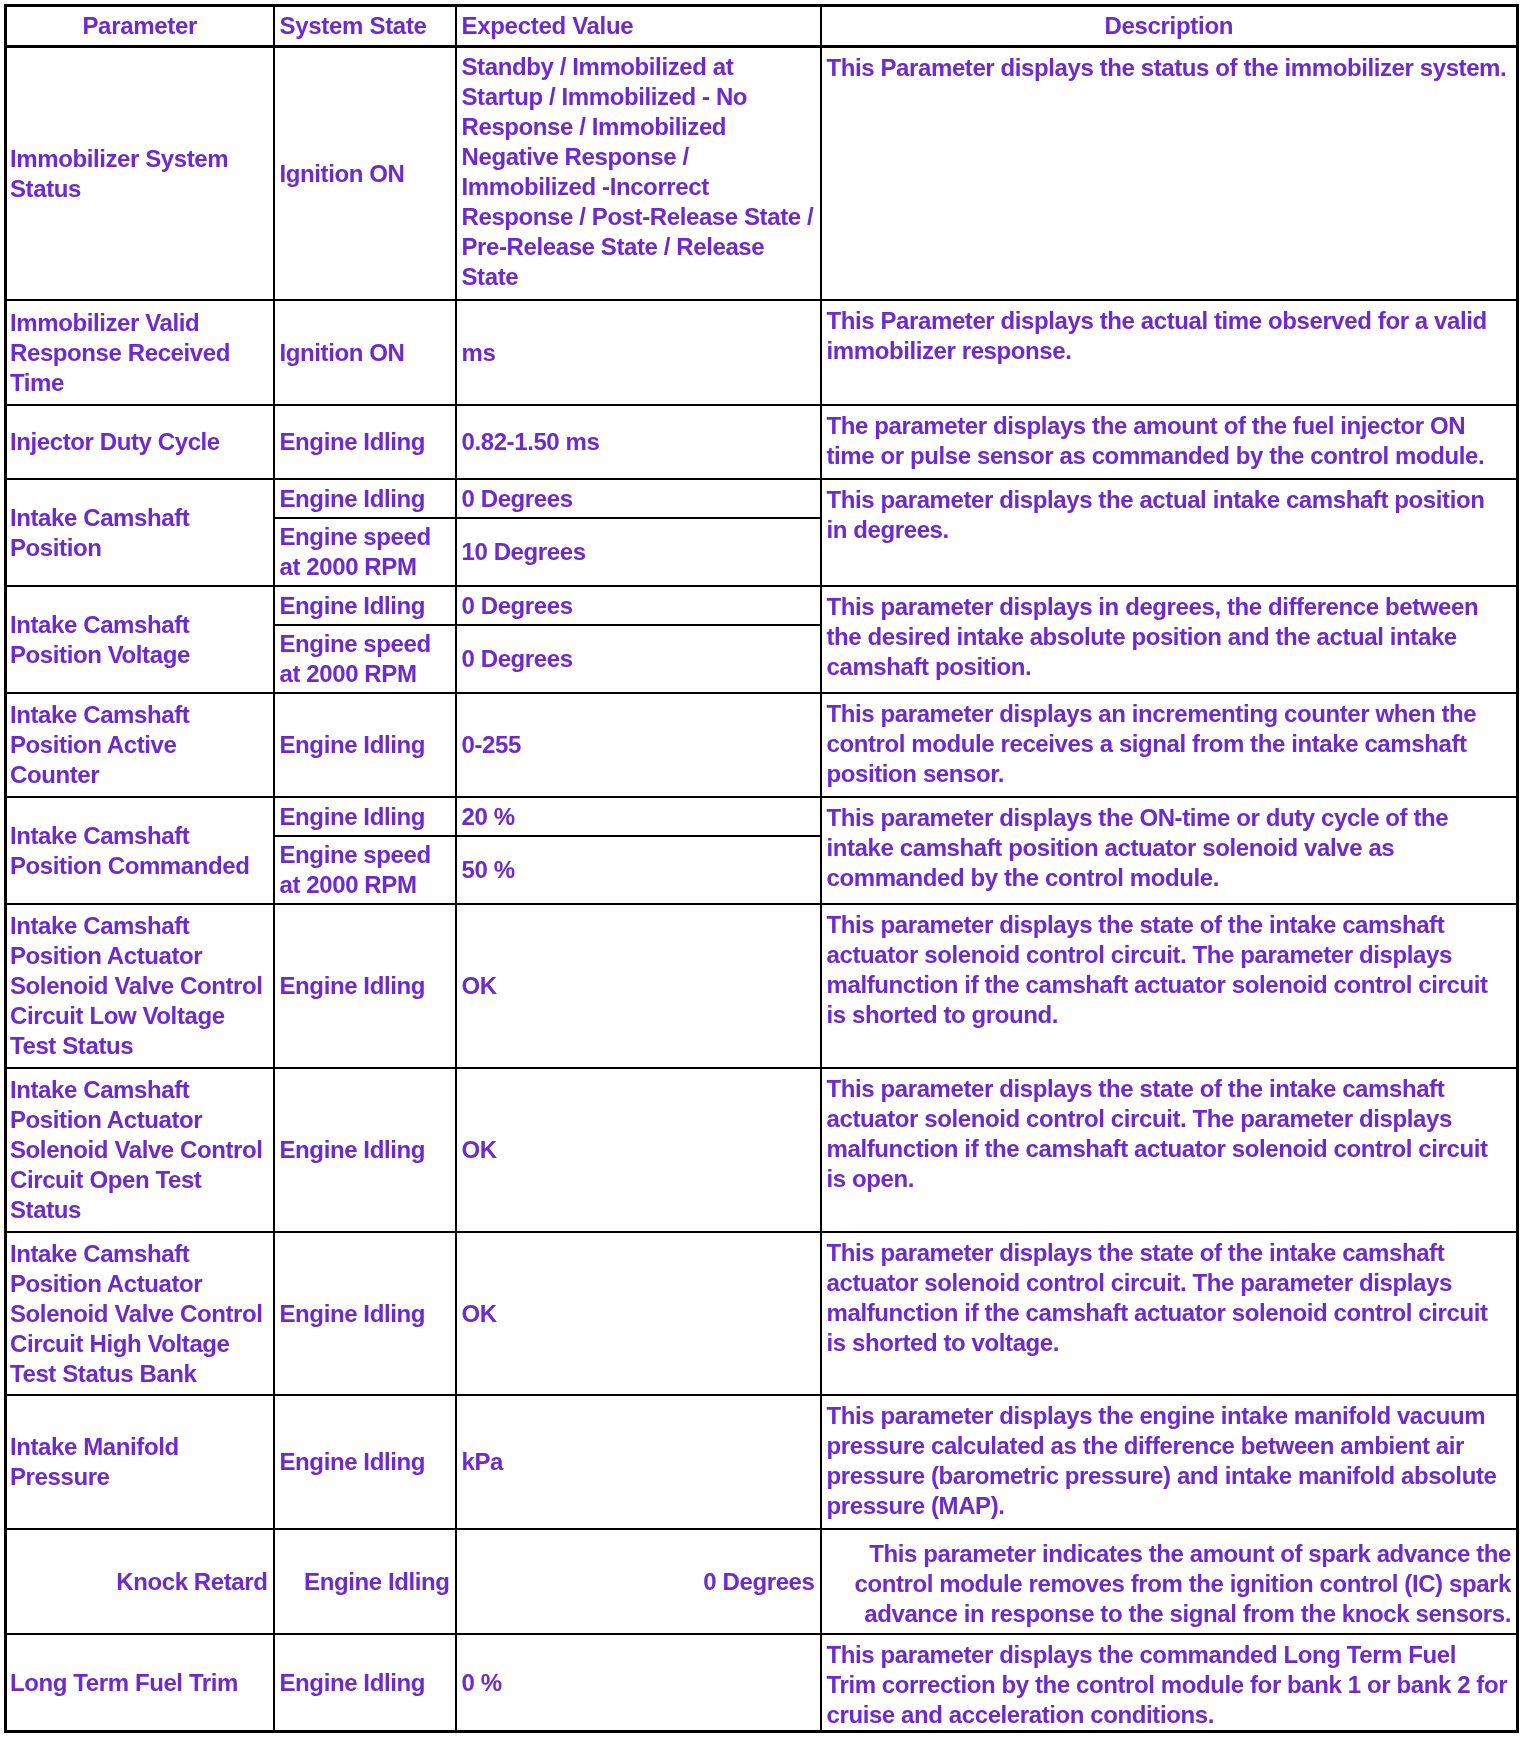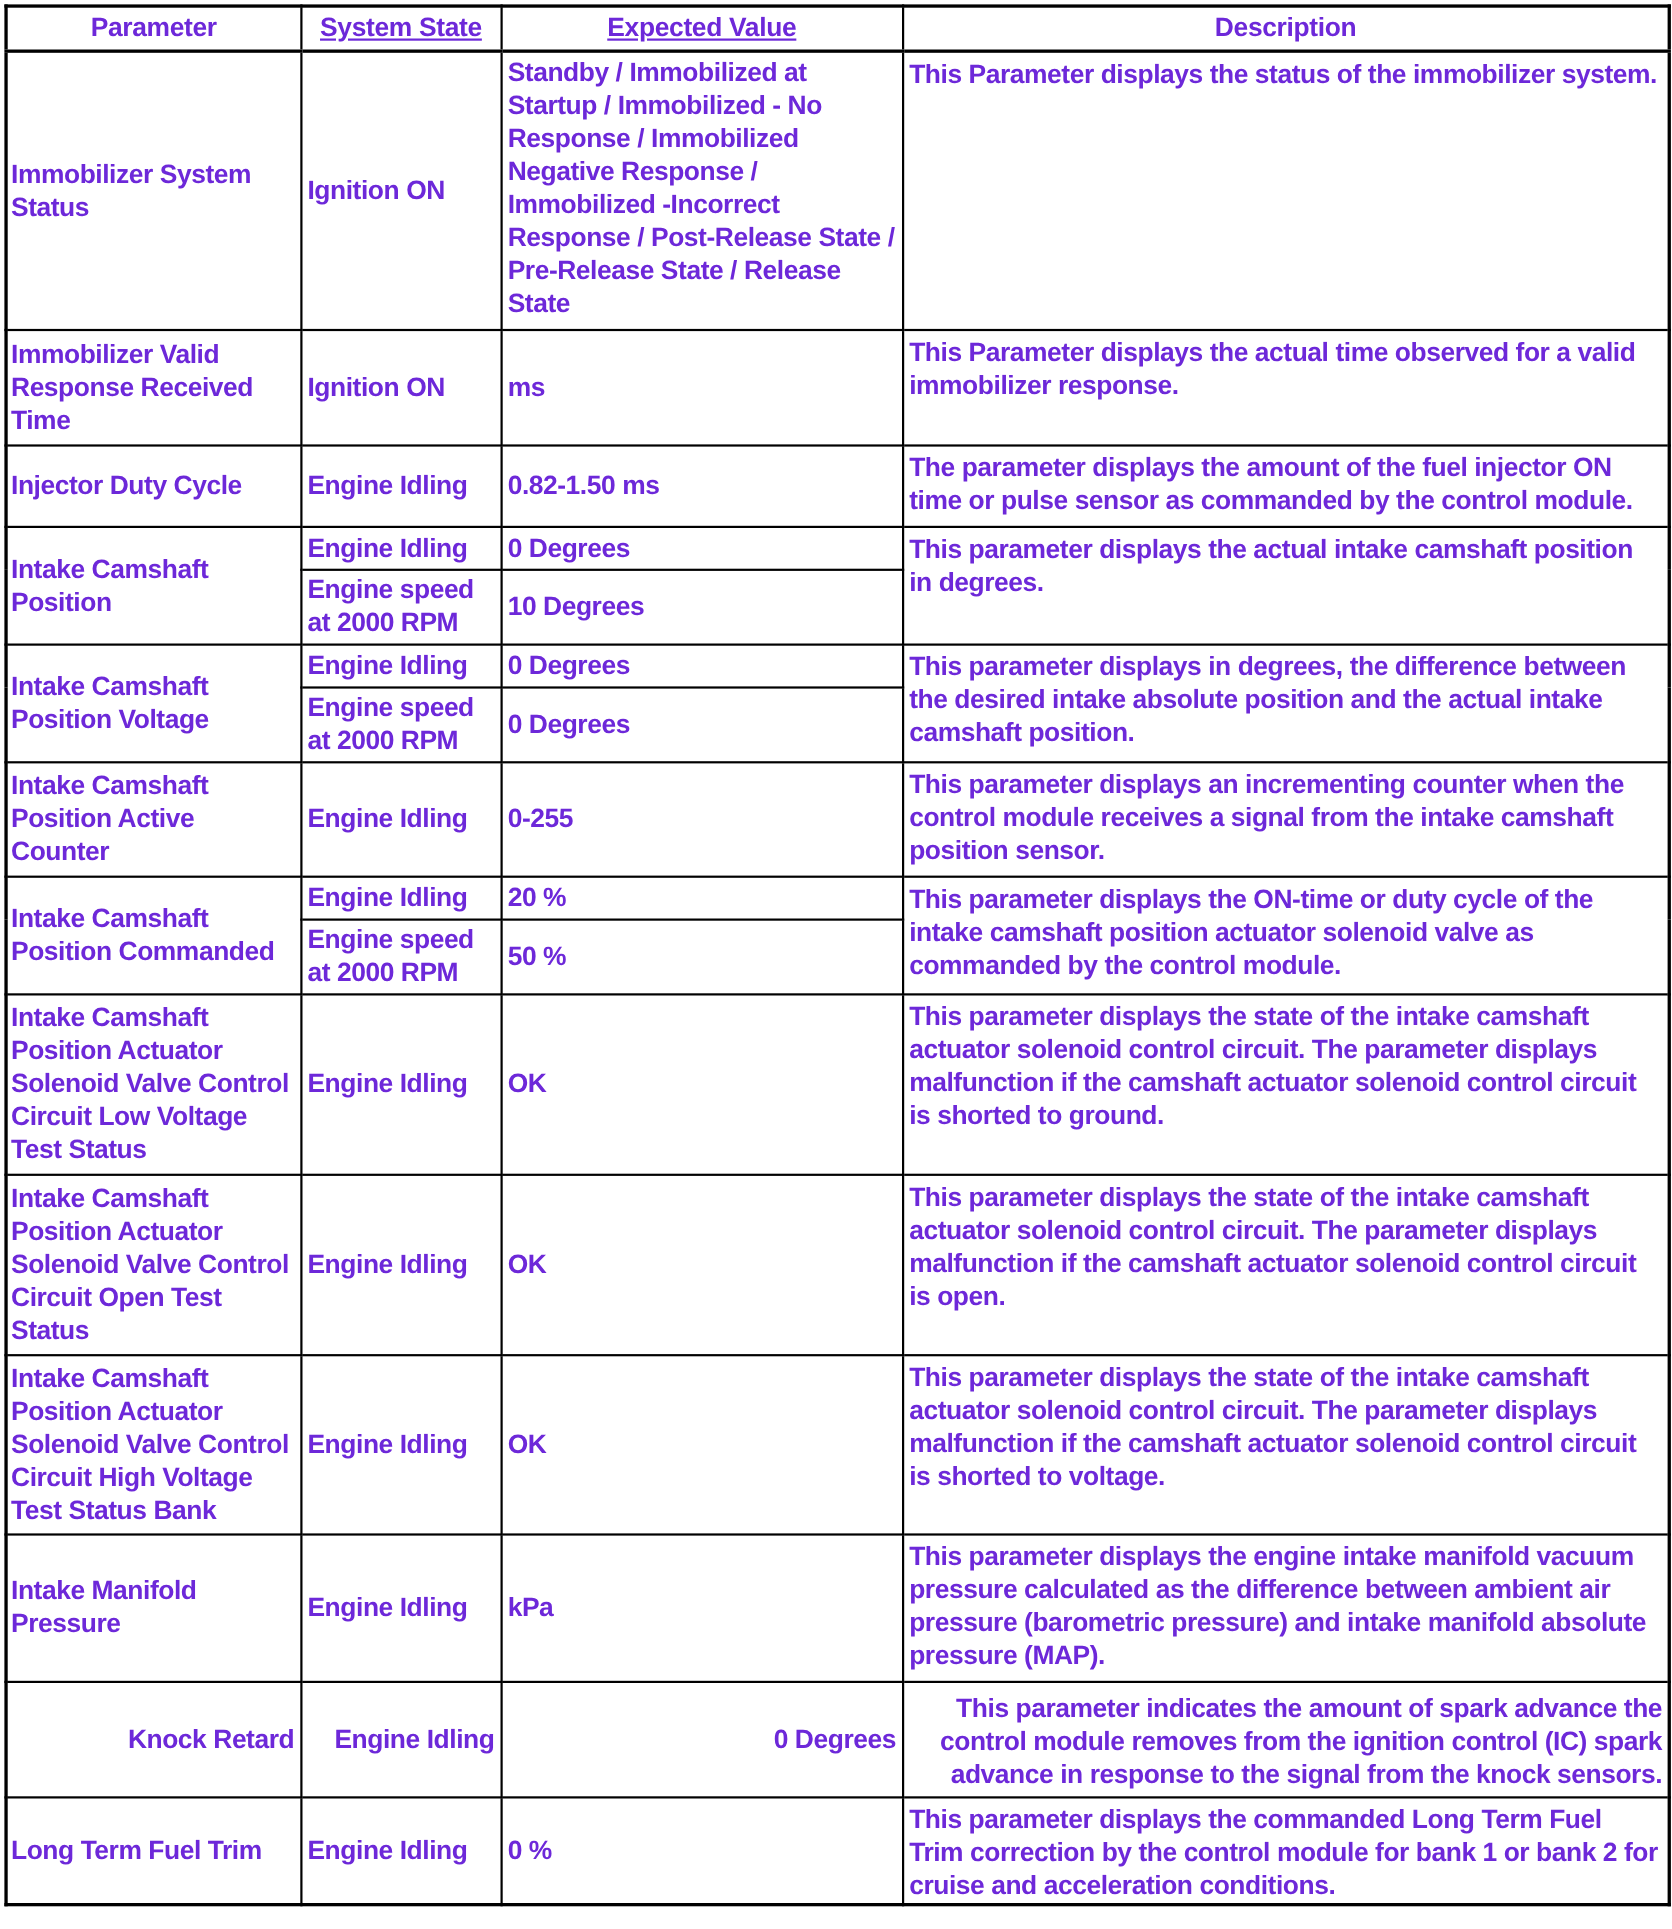--- a/index.html
+++ b/index.html
@@ -22,21 +22,21 @@
   .doc-table th {
     border: 2px solid #000;
     border-bottom: 3px solid #000;
     font-weight: bold;
     height: 38px;
     padding: 0 5px;
     text-align: center;
     vertical-align: middle;
     letter-spacing: -0.3px;
   }
-  .doc-table th.left { text-align: center; text-decoration: underline; }
+  .doc-table th.left { text-align: left; }
   .doc-table td {
     border: 2px solid #000;
     padding: 0 5px 0 5px;
     vertical-align: middle;
     letter-spacing: -0.4px;
     font-weight: bold;
   }
   .doc-table td.p { padding-left: 3px; }
   .doc-table td.desc { vertical-align: top; padding-top: 5px; padding-left: 5px; }
   .doc-table td.ev-top { vertical-align: top; padding-top: 4px; }

